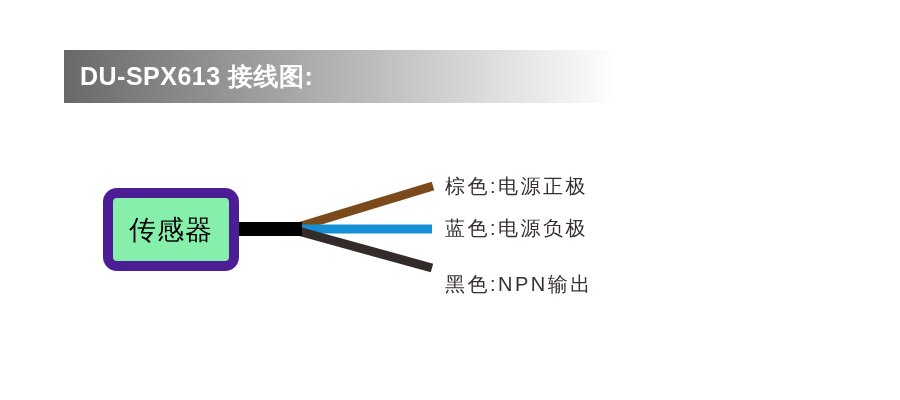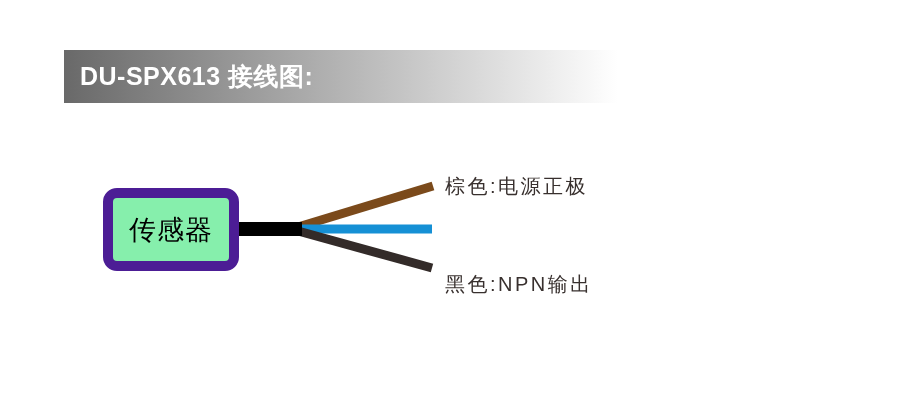--- a/index.html
+++ b/index.html
@@ -97,16 +97,17 @@
 
     <rect x="210" y="222" width="92" height="14" fill="#000000"></rect>
   </svg>
 
   <div class="sensor-box">
     <span class="sensor-label">传感器</span>
   </div>
 
   <div class="wire-label brown">棕色:电源正极</div>
 
+  <div class="wire-label blue">蓝色:电源负极</div>
 
   <div class="wire-label black">黑色:NPN输出</div>
 
 </div>
 
 </body></html>

